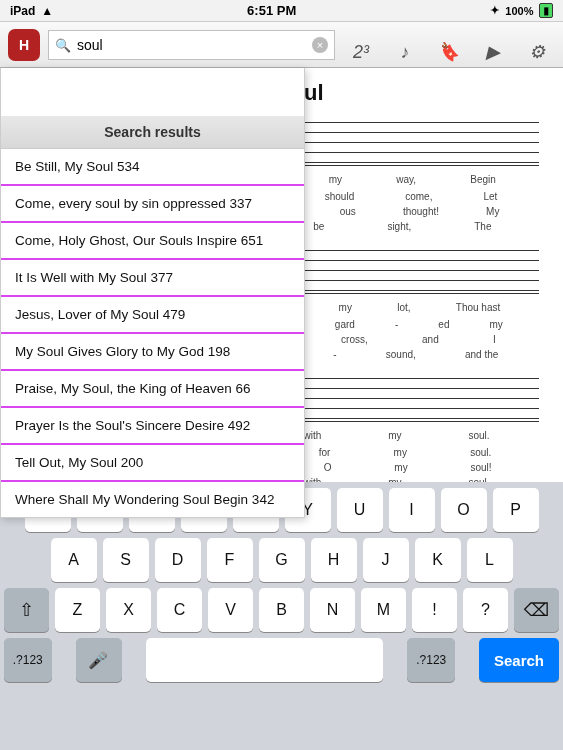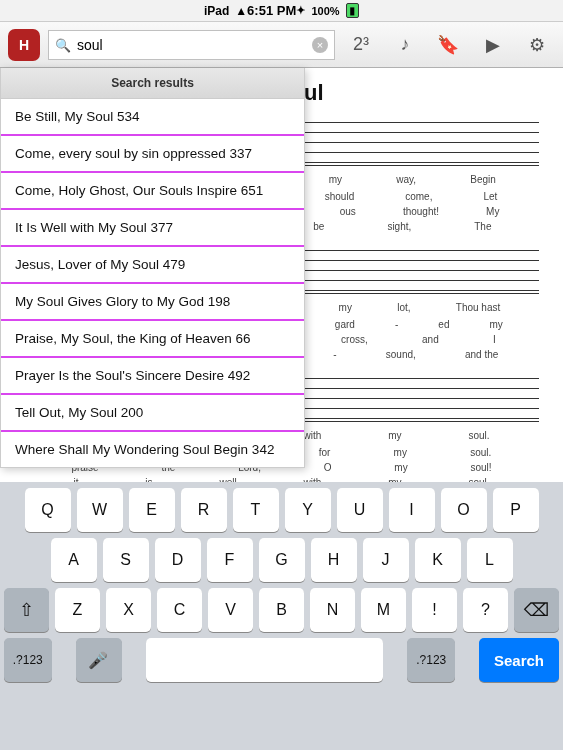--- a/index.html
+++ b/index.html
@@ -12,21 +12,21 @@
       overflow: hidden;
       position: relative;
     }
 
     
     .status-bar {
       background: #f2f2f2;
       height: 22px;
       display: flex;
       align-items: center;
-      justify-content: center;
+      justify-content: space-between;
       padding: 0 10px;
       font-size: 12px;
       font-weight: 600;
       border-bottom: 1px solid #ccc;
     }
     .status-left { display: flex; align-items: center; gap: 6px; }
     .status-right { display: flex; align-items: center; gap: 6px; font-size: 11px; }
 
     
     .toolbar {
@@ -88,26 +88,27 @@
       display: flex;
       align-items: center;
       justify-content: center;
       color: white;
       font-size: 11px;
     }
     .toolbar-btn {
       width: 36px;
       height: 36px;
       display: flex;
-      align-items: center;
+      align-items: flex-end;
       justify-content: center;
       font-size: 18px;
       color: #555;
       cursor: pointer;
       flex-shrink: 0;
+      font-style: italic;
     }
 
     
     .content-area {
       display: flex;
       height: calc(750px - 22px - 46px - 268px);
       position: relative;
     }
 
     
@@ -119,24 +120,25 @@
       background: white;
       border: 1px solid #ccc;
       border-top: none;
       box-shadow: 2px 2px 8px rgba(0,0,0,0.2);
       z-index: 10;
     }
     .search-results-header {
       background: linear-gradient(to bottom, #e8e8e8, #d8d8d8);
       text-align: center;
       padding: 8px;
-      font-size: 12px;
+      font-size: 14px;
       font-weight: 600;
       color: #333;
       border-bottom: 1px solid #ccc;
+      margin-top: 48px;
     }
     .search-result-item {
       padding: 10px 14px;
       font-size: 13.5px;
       color: #111;
       border-bottom: 2px solid #d946ef;
       cursor: pointer;
     }
     .search-result-item:last-child {
       border-bottom: none;

